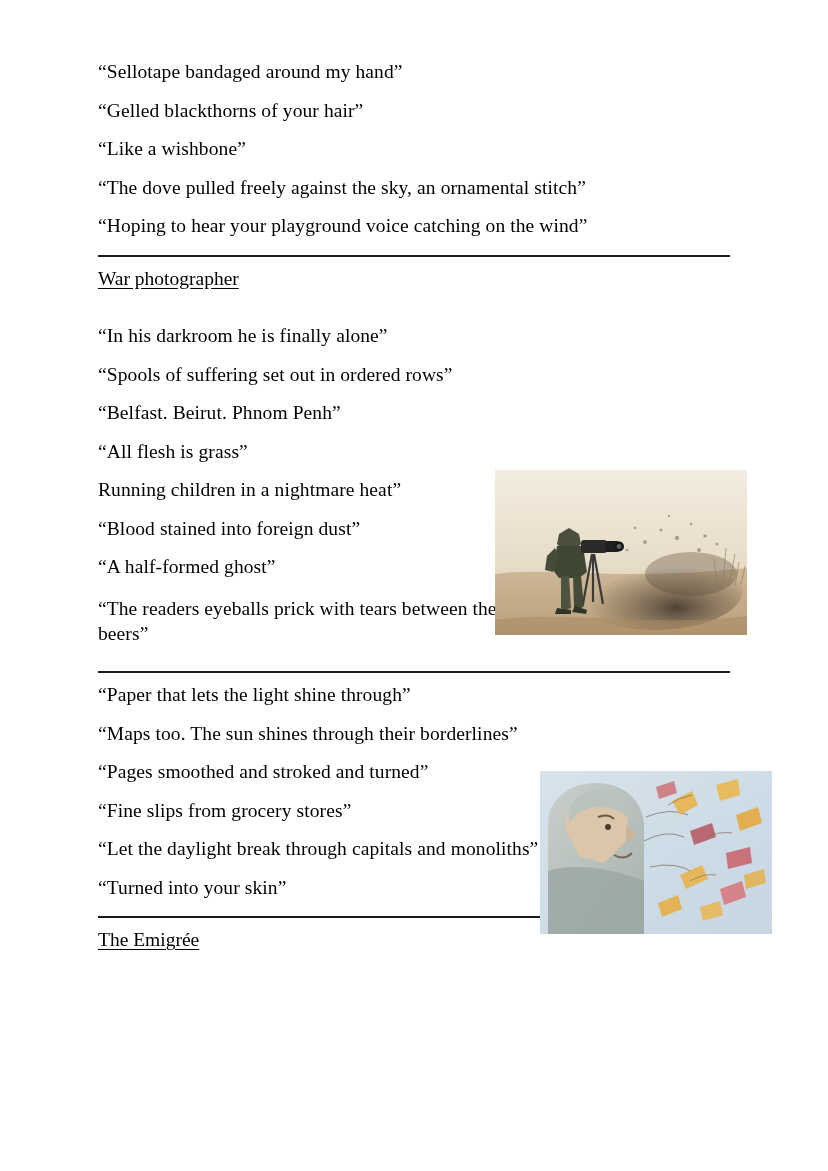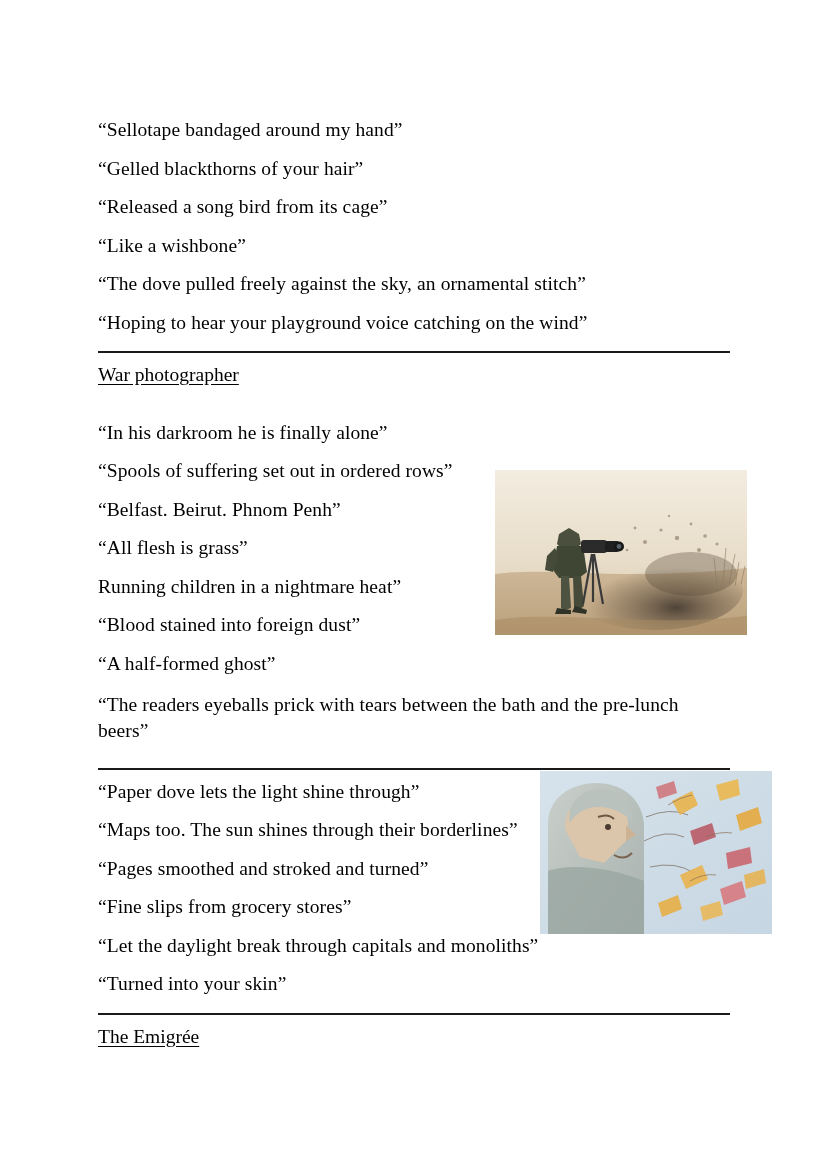--- a/index.html
+++ b/index.html
@@ -13,21 +13,21 @@
     font-family: "Liberation Serif", serif;
     color: #000000;
     position: relative;
     overflow: hidden;
   }
   .page {
     position: relative;
     width: 828px;
     height: 1171px;
     box-sizing: border-box;
-    padding: 120px 98px 0 98px;
+    padding: 62px 98px 0 98px;
   }
   .quote-line {
     font-size: 19.5px;
     line-height: 1.0;
     margin: 0 0 19px 0;
     letter-spacing: 0.1px;
   }
   .quote-line.wrap {
     line-height: 1.33;
     margin-bottom: 24px;
@@ -73,21 +73,20 @@
   .illus svg { display: block; width: 100%; height: 100%; }
 </style>
 </head>
 <body>
 
 <div class="page">
 
   <div class="section-block">
     <p class="quote-line">“Sellotape bandaged around my hand”</p>
     <p class="quote-line">“Gelled blackthorns of your hair”</p>
-    <p class="quote-line">“Released a song bird from its cage”</p>
     <p class="quote-line">“Like a wishbone”</p>
     <p class="quote-line">“The dove pulled freely against the sky, an ornamental stitch”</p>
     <p class="quote-line">“Hoping to hear your playground voice catching on the wind”</p>
   </div>
 
   <hr class="rule">
 
   <div class="section-block">
     <div class="heading-row">
       <span class="section-heading">War photographer</span>
@@ -98,21 +97,21 @@
     <p class="quote-line">“All flesh is grass”</p>
     <p class="quote-line">Running children in a nightmare heat”</p>
     <p class="quote-line">“Blood stained into foreign dust”</p>
     <p class="quote-line">“A half-formed ghost”</p>
     <p class="quote-line wrap" style="width:585px">“The readers eyeballs prick with tears between the bath and the pre-lunch beers”</p>
   </div>
 
   <hr class="rule">
 
   <div class="section-block">
-    <p class="quote-line">“Paper dove lets the light shine through”</p>
+    <p class="quote-line">“Paper that lets the light shine through”</p>
     <p class="quote-line">“Maps too. The sun shines through their borderlines”</p>
     <p class="quote-line">“Pages smoothed and stroked and turned”</p>
     <p class="quote-line">“Fine slips from grocery stores”</p>
     <p class="quote-line">“Let the daylight break through capitals and monoliths”</p>
     <p class="quote-line">“Turned into your skin”</p>
   </div>
 
   <hr class="rule">
 
   <div class="section-block">

